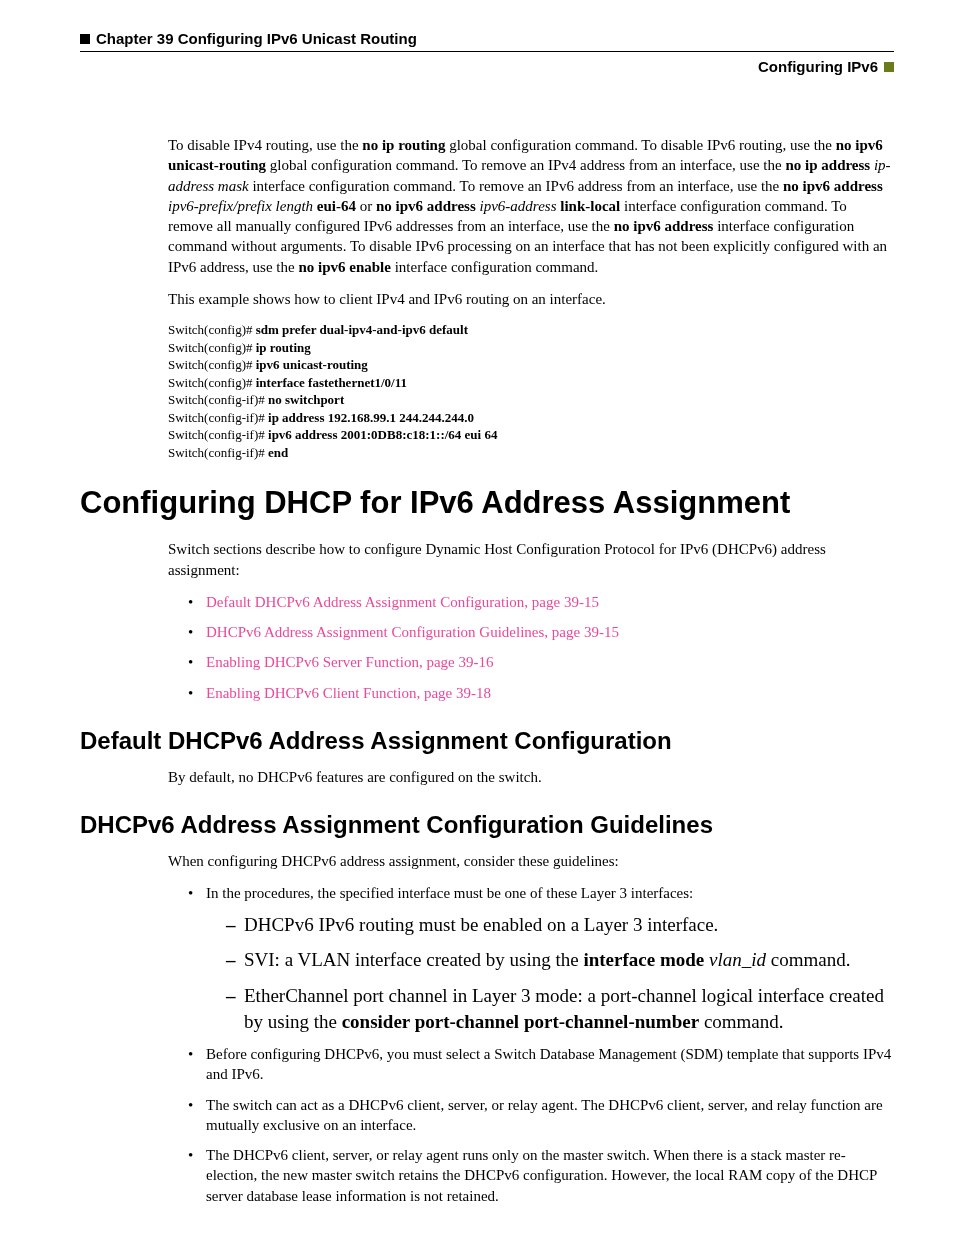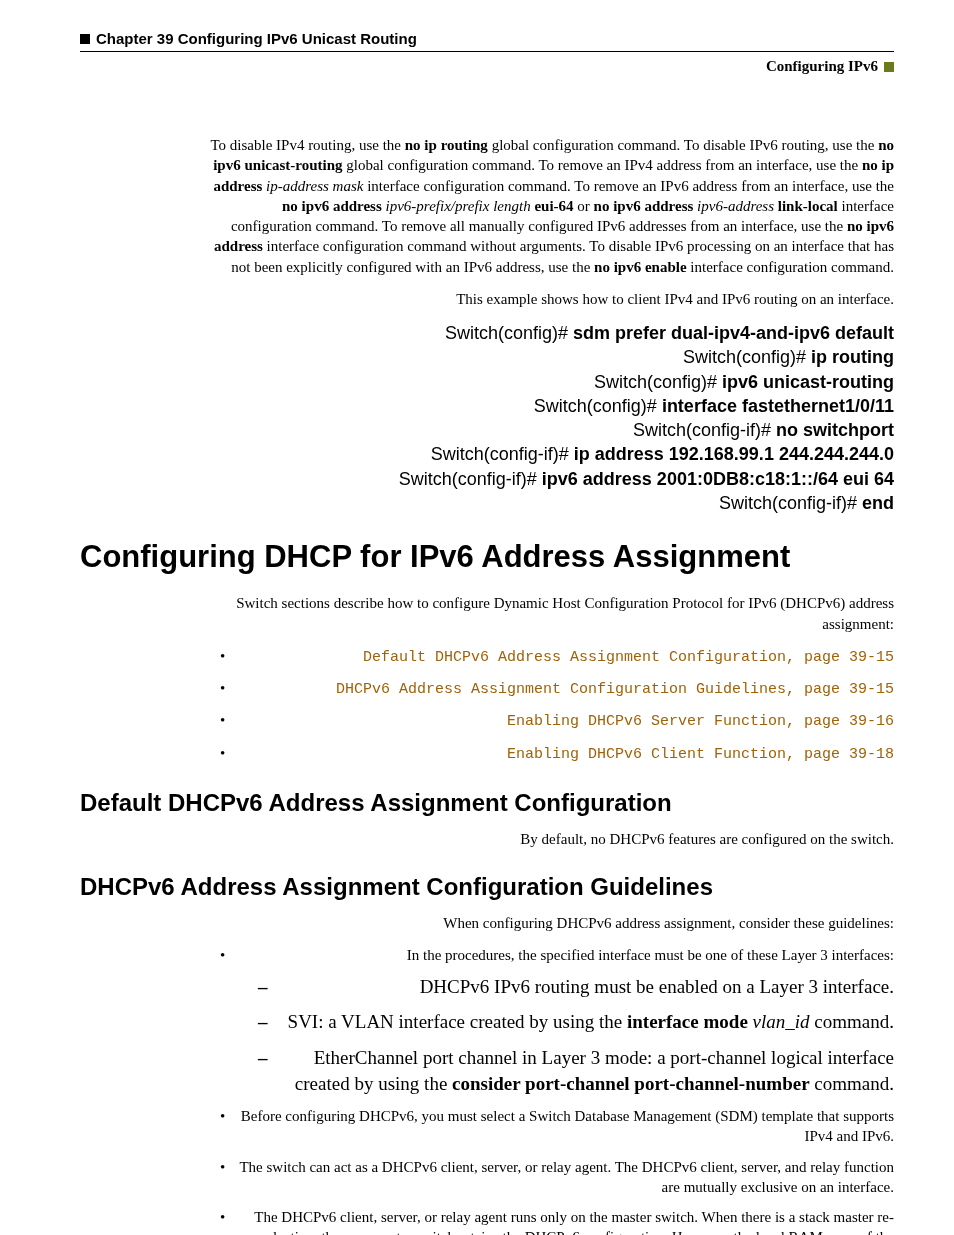--- a/index.html
+++ b/index.html
@@ -20,38 +20,37 @@
 }
 .header-row {
   display: flex;
   justify-content: space-between;
   font-family: Arial, Helvetica, sans-serif;
   font-size: 15px;
   font-weight: bold;
   margin-bottom: 4px;
 }
 .header-left { text-align: left; }
-.header-right { text-align: right; display:flex; align-items:center; justify-content:space-between; gap:6px;font-family:Liberation Serif, serif;}
+.header-right { text-align: right; display:flex; align-items:center; justify-content:space-between; gap:6px;}
 .small-square {
   width: 10px; height: 10px; background:#6b7a1b; display:inline-block;
 }
 .small-square-left {
   width: 10px; height: 10px; background:#000; display:inline-block; margin-right:6px;
 }
 .content-block {
-  margin-left: 120px;
+  margin-left: 88px;
   margin-top: 60px;
   font-size: 15px;
   line-height: 1.35;
-  text-align: right;
 }
 .para { margin: 0 0 12px 0; }
 .code-block {
-  font-family: Liberation Sans, sans-serif;
-  font-size: 18px;
+  font-family: Liberation Serif, serif;
+  font-size: 13px;
   line-height: 1.35;
   margin: 6px 0 24px 0;
   white-space: pre;
 }
 .code-line { display:block; }
 .code-bold { font-weight: bold; }
 .h1 {
   font-family: Arial, Helvetica, sans-serif;
   font-weight: bold;
   font-size: 31px;
@@ -66,21 +65,21 @@
 .list1 { margin: 8px 0 8px 20px; padding:0; list-style: none; }
 .list1 > li { position: relative; padding-left: 18px; margin-bottom: 10px; font-size:15px; line-height:1.35;}
 .list1 > li::before {
   content: "•"; position: absolute; left: 0; top: 0;
 }
 .list2 { margin: 8px 0 4px 20px; padding:0; list-style: none; }
 .list2 > li { position: relative; padding-left: 18px; margin-bottom: 10px; font-size:19px; line-height:1.35;}
 .list2 > li::before {
   content: "–"; position: absolute; left: 0; top: 0; font-weight:bold;
 }
-a.link { color: #a16207; text-decoration: none; font-family: Liberation Mono, monospace; }
+a.link { color: #ec4899; text-decoration: none; }
 .ital { font-style: italic; }
 .bold { font-weight: bold; }
 </style>
 </head>
 <body>
 
 <div class="page">
 
   <div>
     <div class="header-row">

